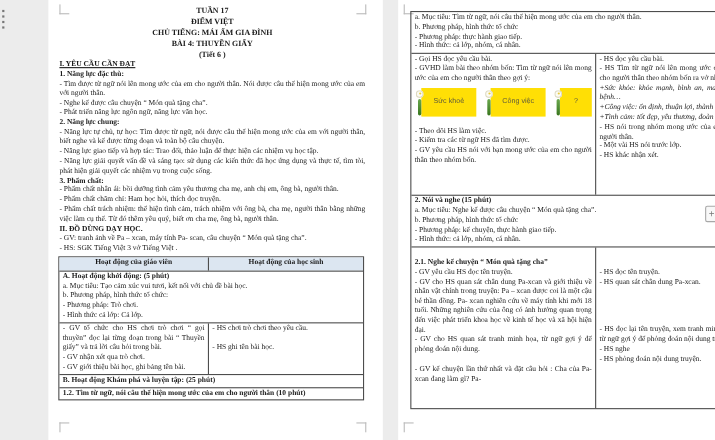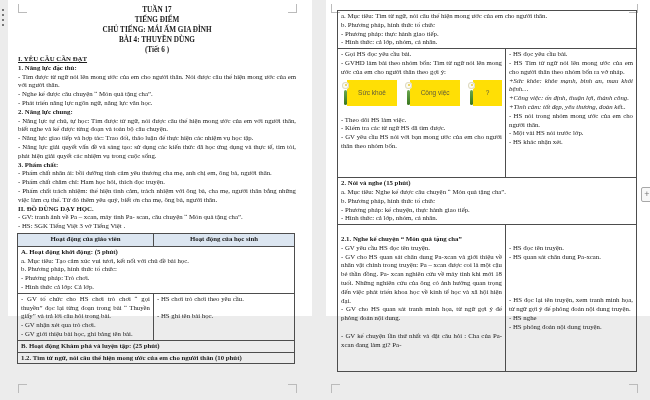--- a/index.html
+++ b/index.html
@@ -1,21 +1,21 @@
 <!DOCTYPE html>
 <html><head>
 <meta charset="utf-8">
 <style>
   html,body{margin:0;padding:0;}
   body{
     position:relative;width:650px;height:400px;overflow:hidden;
     background:#ececec;color:#1b1b1b;
     font-family:"Liberation Serif", serif;
   }
-  .page{position:absolute;top:0;height:316px;background:#ffffff;}
+  .page{position:absolute;top:0;height:400px;background:#ffffff;margin-left:36px;}
   #pageL{left:8px;width:304px;}
   #pageR{left:326px;width:324px;}
   .contentL{position:absolute;left:10px;top:5px;width:278px;}
   .contentR{position:absolute;left:11px;top:10px;width:300px;}
   .title{text-align:center;font-weight:bold;font-size:7.2px;line-height:10px;}
   .ln{font-size:6.8px;line-height:8.8px;}
   .just{text-align:justify;}
   .b{font-weight:bold;}
   .i{font-style:italic;}
   .u{text-decoration:underline;}
@@ -80,23 +80,23 @@
   </div>
 
 <div class="page" id="pageL">
   <div class="mark tl" style="left:10px;top:4px;"></div>
   <div class="mark tr" style="left:280px;top:4px;"></div>
   <div class="mark bl" style="left:10px;top:384px;"></div>
   <div class="mark br" style="left:280px;top:384px;"></div>
 
   <div class="contentL">
     <div class="title">TUẦN 17</div>
-    <div class="title">TIẾNG ĐIỂM</div>
+    <div class="title">ĐIỂM VIỆT</div>
     <div class="title">CHỦ TIẾNG: MÁI ẤM GIA ĐÌNH</div>
-    <div class="title">BÀI 4: THUYỀN DÙNG</div>
+    <div class="title">BÀI 4: THUYỀN GIẤY</div>
     <div class="title">(Tiết 6 )</div>
 
     <div class="ln b u">I. YÊU CẦU CẦN ĐẠT</div>
     <div class="ln b">1. Năng lực đặc thù:</div>
     <div class="ln just">- Tìm được từ ngữ nói lên mong ước của em cho người thân. Nói được câu thể hiện mong ước của em với người thân.</div>
     <div class="ln">- Nghe kể được câu chuyện “ Món quà tặng cha”.</div>
     <div class="ln">- Phát triển năng lực ngôn ngữ, năng lực văn học.</div>
     <div class="ln b">2. Năng lực chung:</div>
     <div class="ln just">- Năng lực tự chủ, tự học: Tìm được từ ngữ, nói được câu thể hiện mong ước của em với người thân, biết nghe và kể được từng đoạn và toàn bộ câu chuyện.</div>
     <div class="ln just">- Năng lực giao tiếp và hợp tác: Trao đổi, thảo luận để thực hiện các nhiệm vụ học tập.</div>

